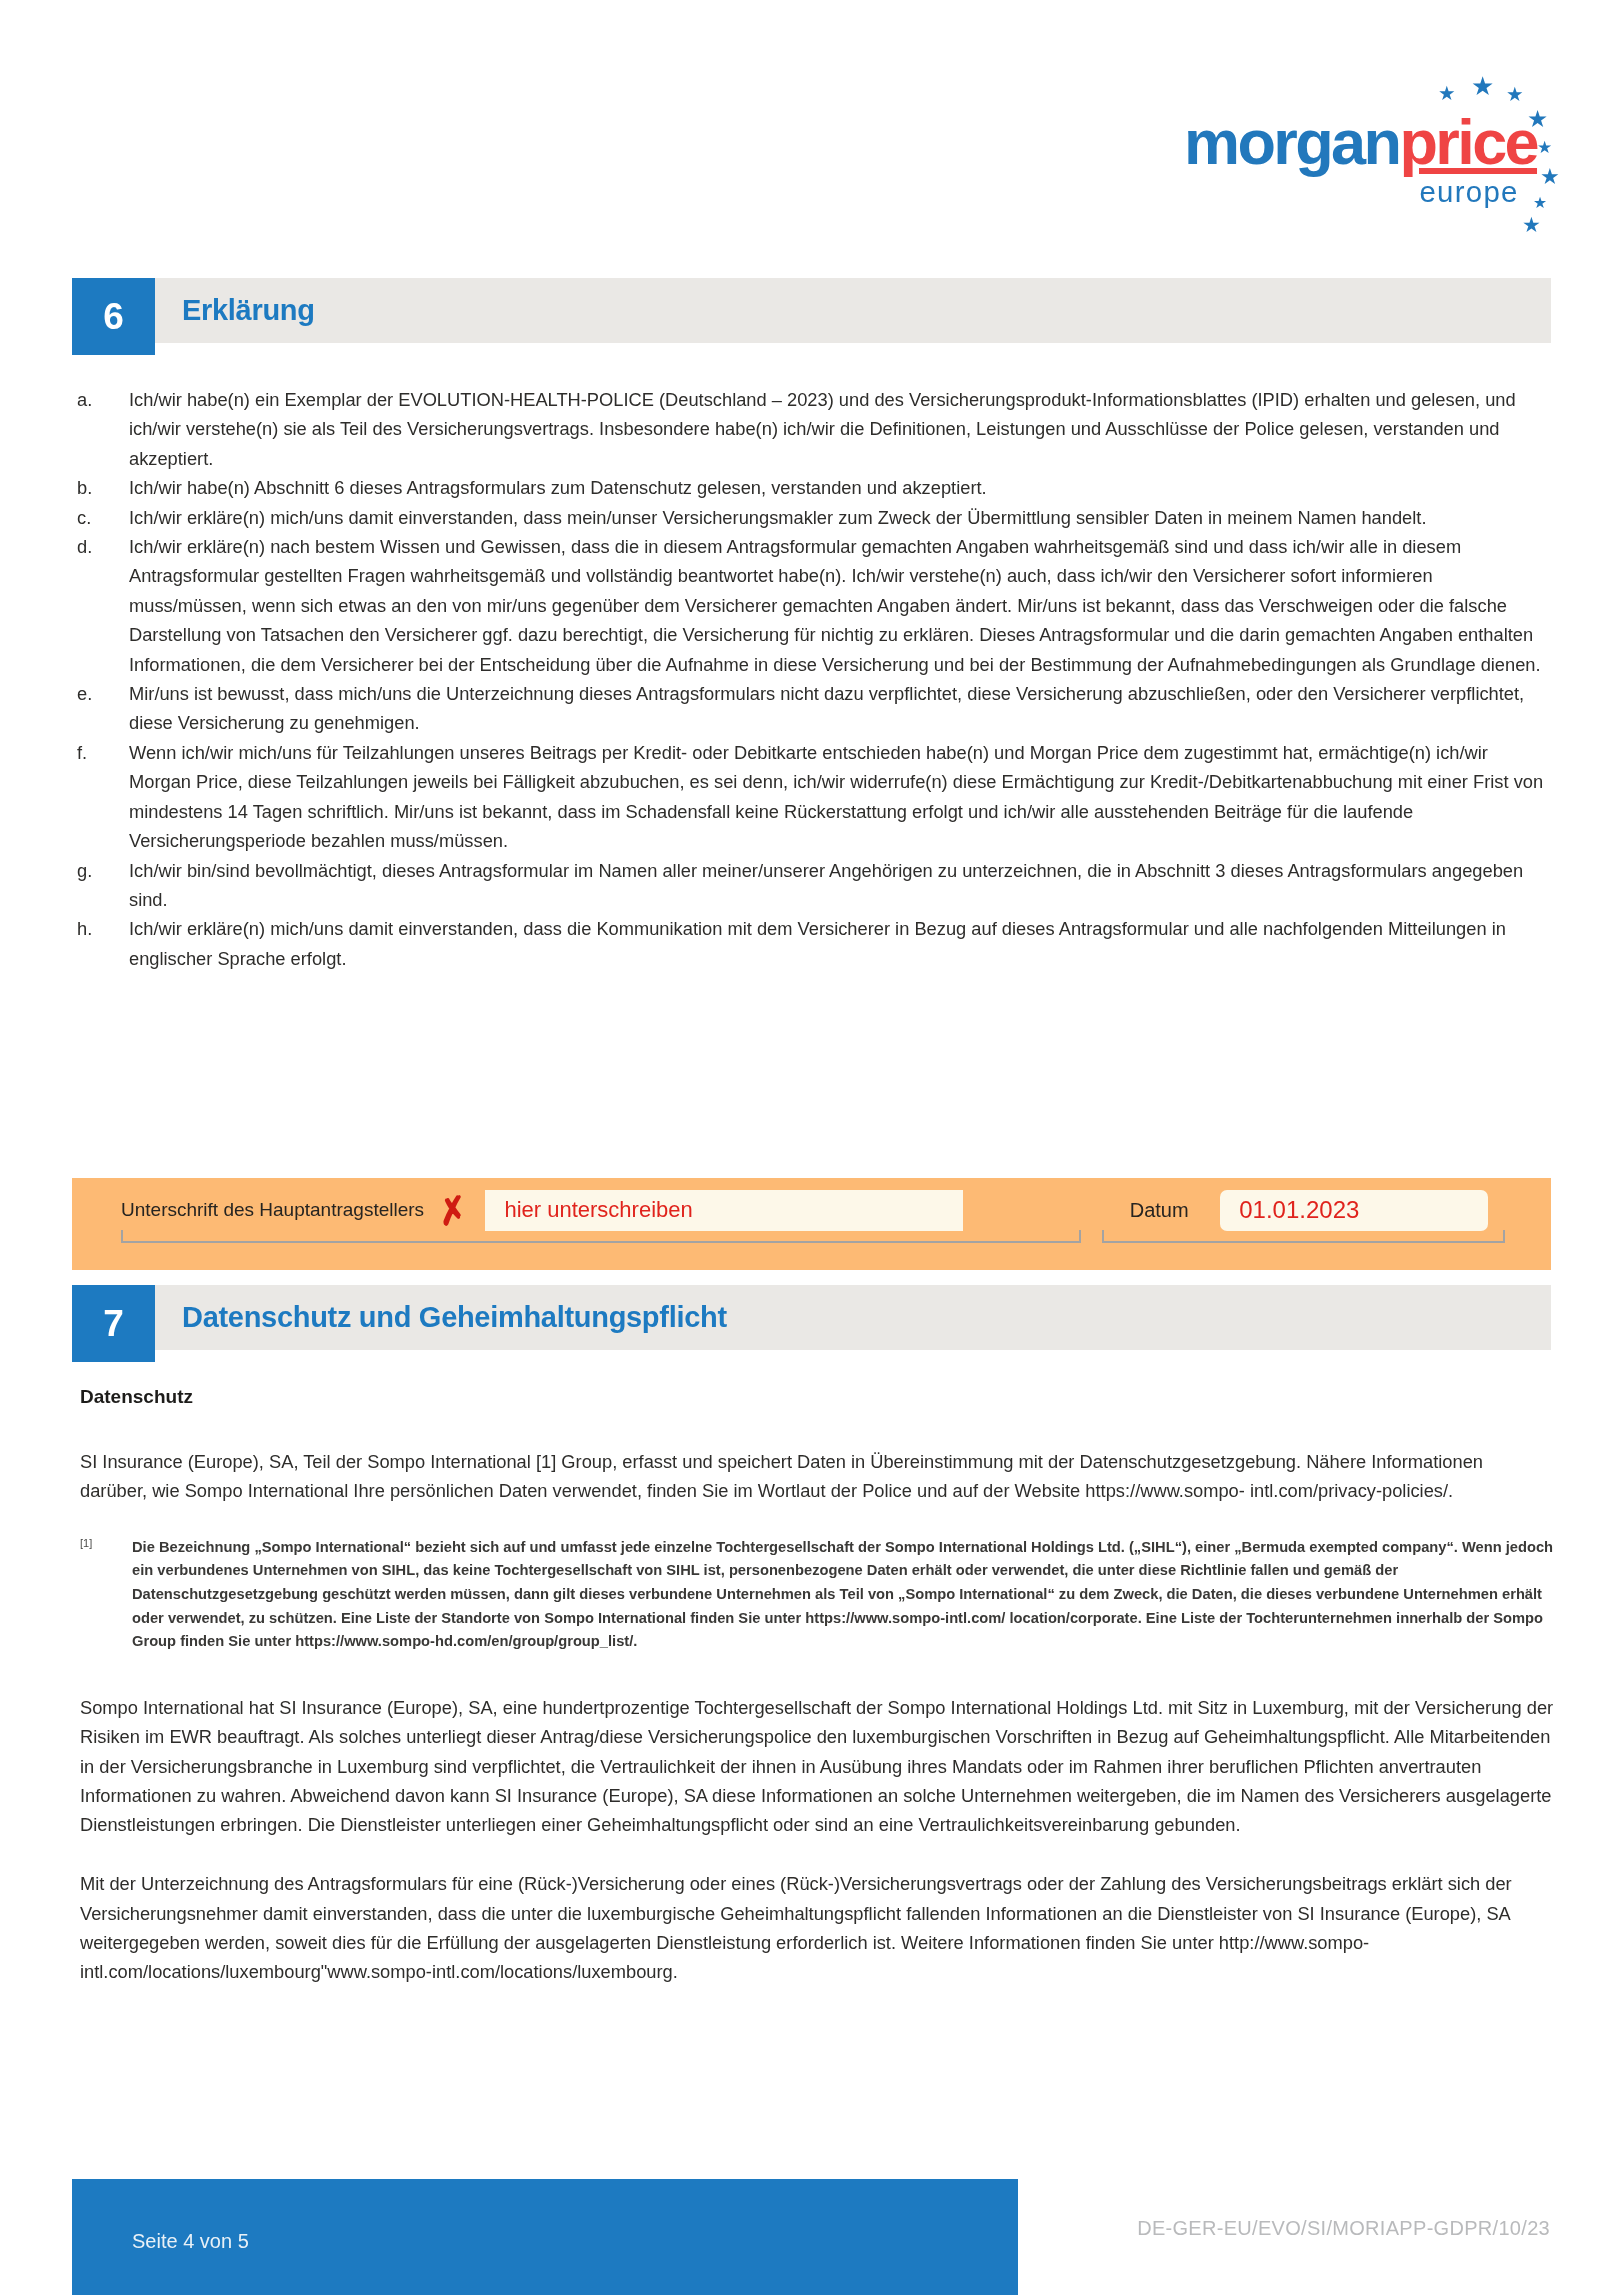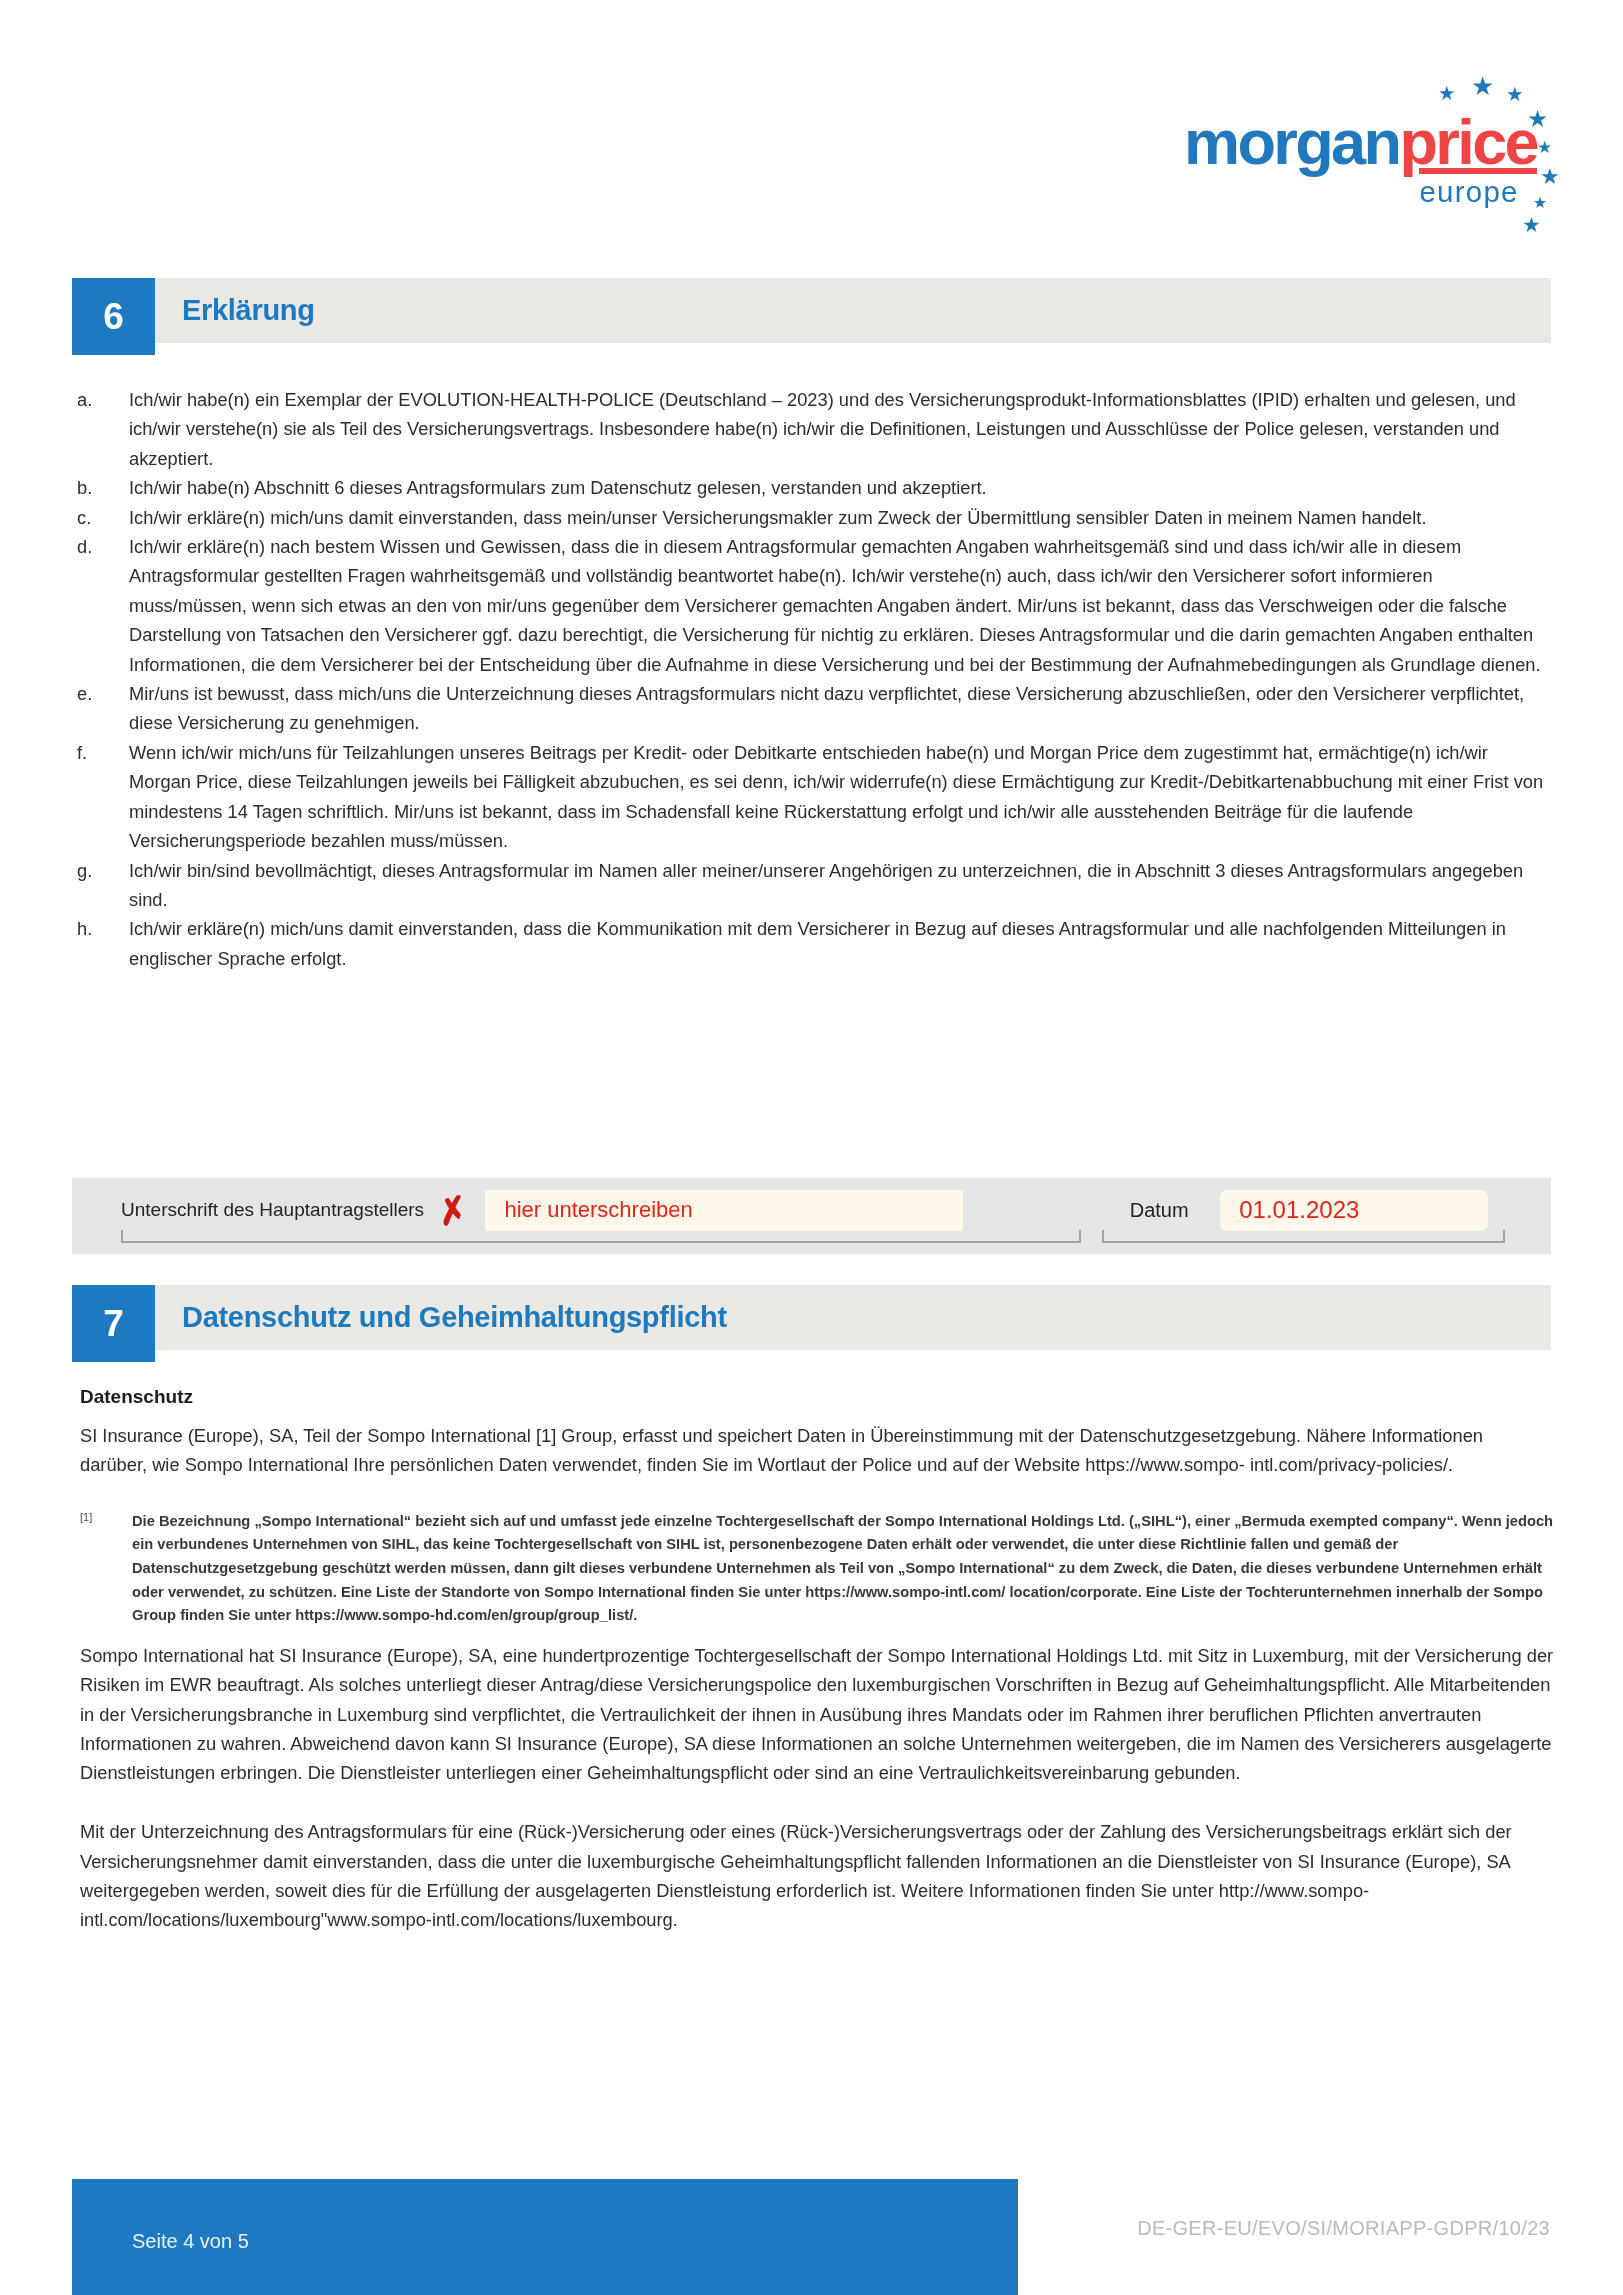--- a/index.html
+++ b/index.html
@@ -45,22 +45,22 @@
   
   .bodytext { font-size:18.3px; line-height:29.4px; color:#2e2d2b; }
   .content6 { position:absolute; left:77px; top:385px; width:1474px; }
   .intro { margin-bottom:0; }
   .litem { display:flex; }
   .letter { width:52px; flex:0 0 52px; }
   .litext { flex:1; }
 
   
   .sigband {
-    position:absolute; left:72px; top:1178px; width:1479px; height:76px;
-    background:#e5e5e5; display:flex; align-items:flex-start;
+    position:absolute; left:72px; top:1178px; width:1479px; height:92px;
+    background:#fdba74; display:flex; align-items:flex-start;
     padding:9.2px 46px 0 49px;
   }
   .siggroup {
     display:flex; align-items:center; position:relative;
     border-bottom:2px solid #a3a3a3; padding-bottom:7.9px; height:56px;
   }
   .siggroup::before, .siggroup::after {
     content:""; position:absolute; bottom:-2px; width:2px; height:13px; background:#a3a3a3;
   }
   .siggroup::before { left:0; }
@@ -76,21 +76,21 @@
     background:#fdf8e9; height:41px; display:flex; align-items:center;
     padding:0 19.6px; color:#e0231c;
   }
   .sigfield.sign { width:478px; font-size:22px; }
   .sigfield.datum { width:268px; font-size:24px; font-weight:normal; margin-left:31px;border-radius:7px; }
   .datelabel { font-size:20px; color:#262421; margin-left:27.5px; white-space:nowrap; }
 
   
   .lower { position:absolute; left:80px; top:1386px; width:1474px; }
   .subhead { font-size:19px; font-weight:bold; color:#1d1c1a; }
-  .lower .para { margin-top:13px; }
+  .lower .para { margin-top:39px; }
   .footnote { display:flex; margin-top:30px; }
   .fnmark { width:52px; flex:0 0 52px; font-size:11px; color:#4a4a48; padding-top:1.3px; }
   .fntext { flex:1; font-size:14.7px; line-height:23.6px; color:#3a3937;font-weight:bold; }
   .luxhead { margin-top:72px; }
   .lower .para2 { margin-top:29.4px; }
 
   
   .footer-blue {
     position:absolute; left:72px; top:2179px; width:946px; height:116px;
     background:#1d7ac1; color:#e9f1f7;

